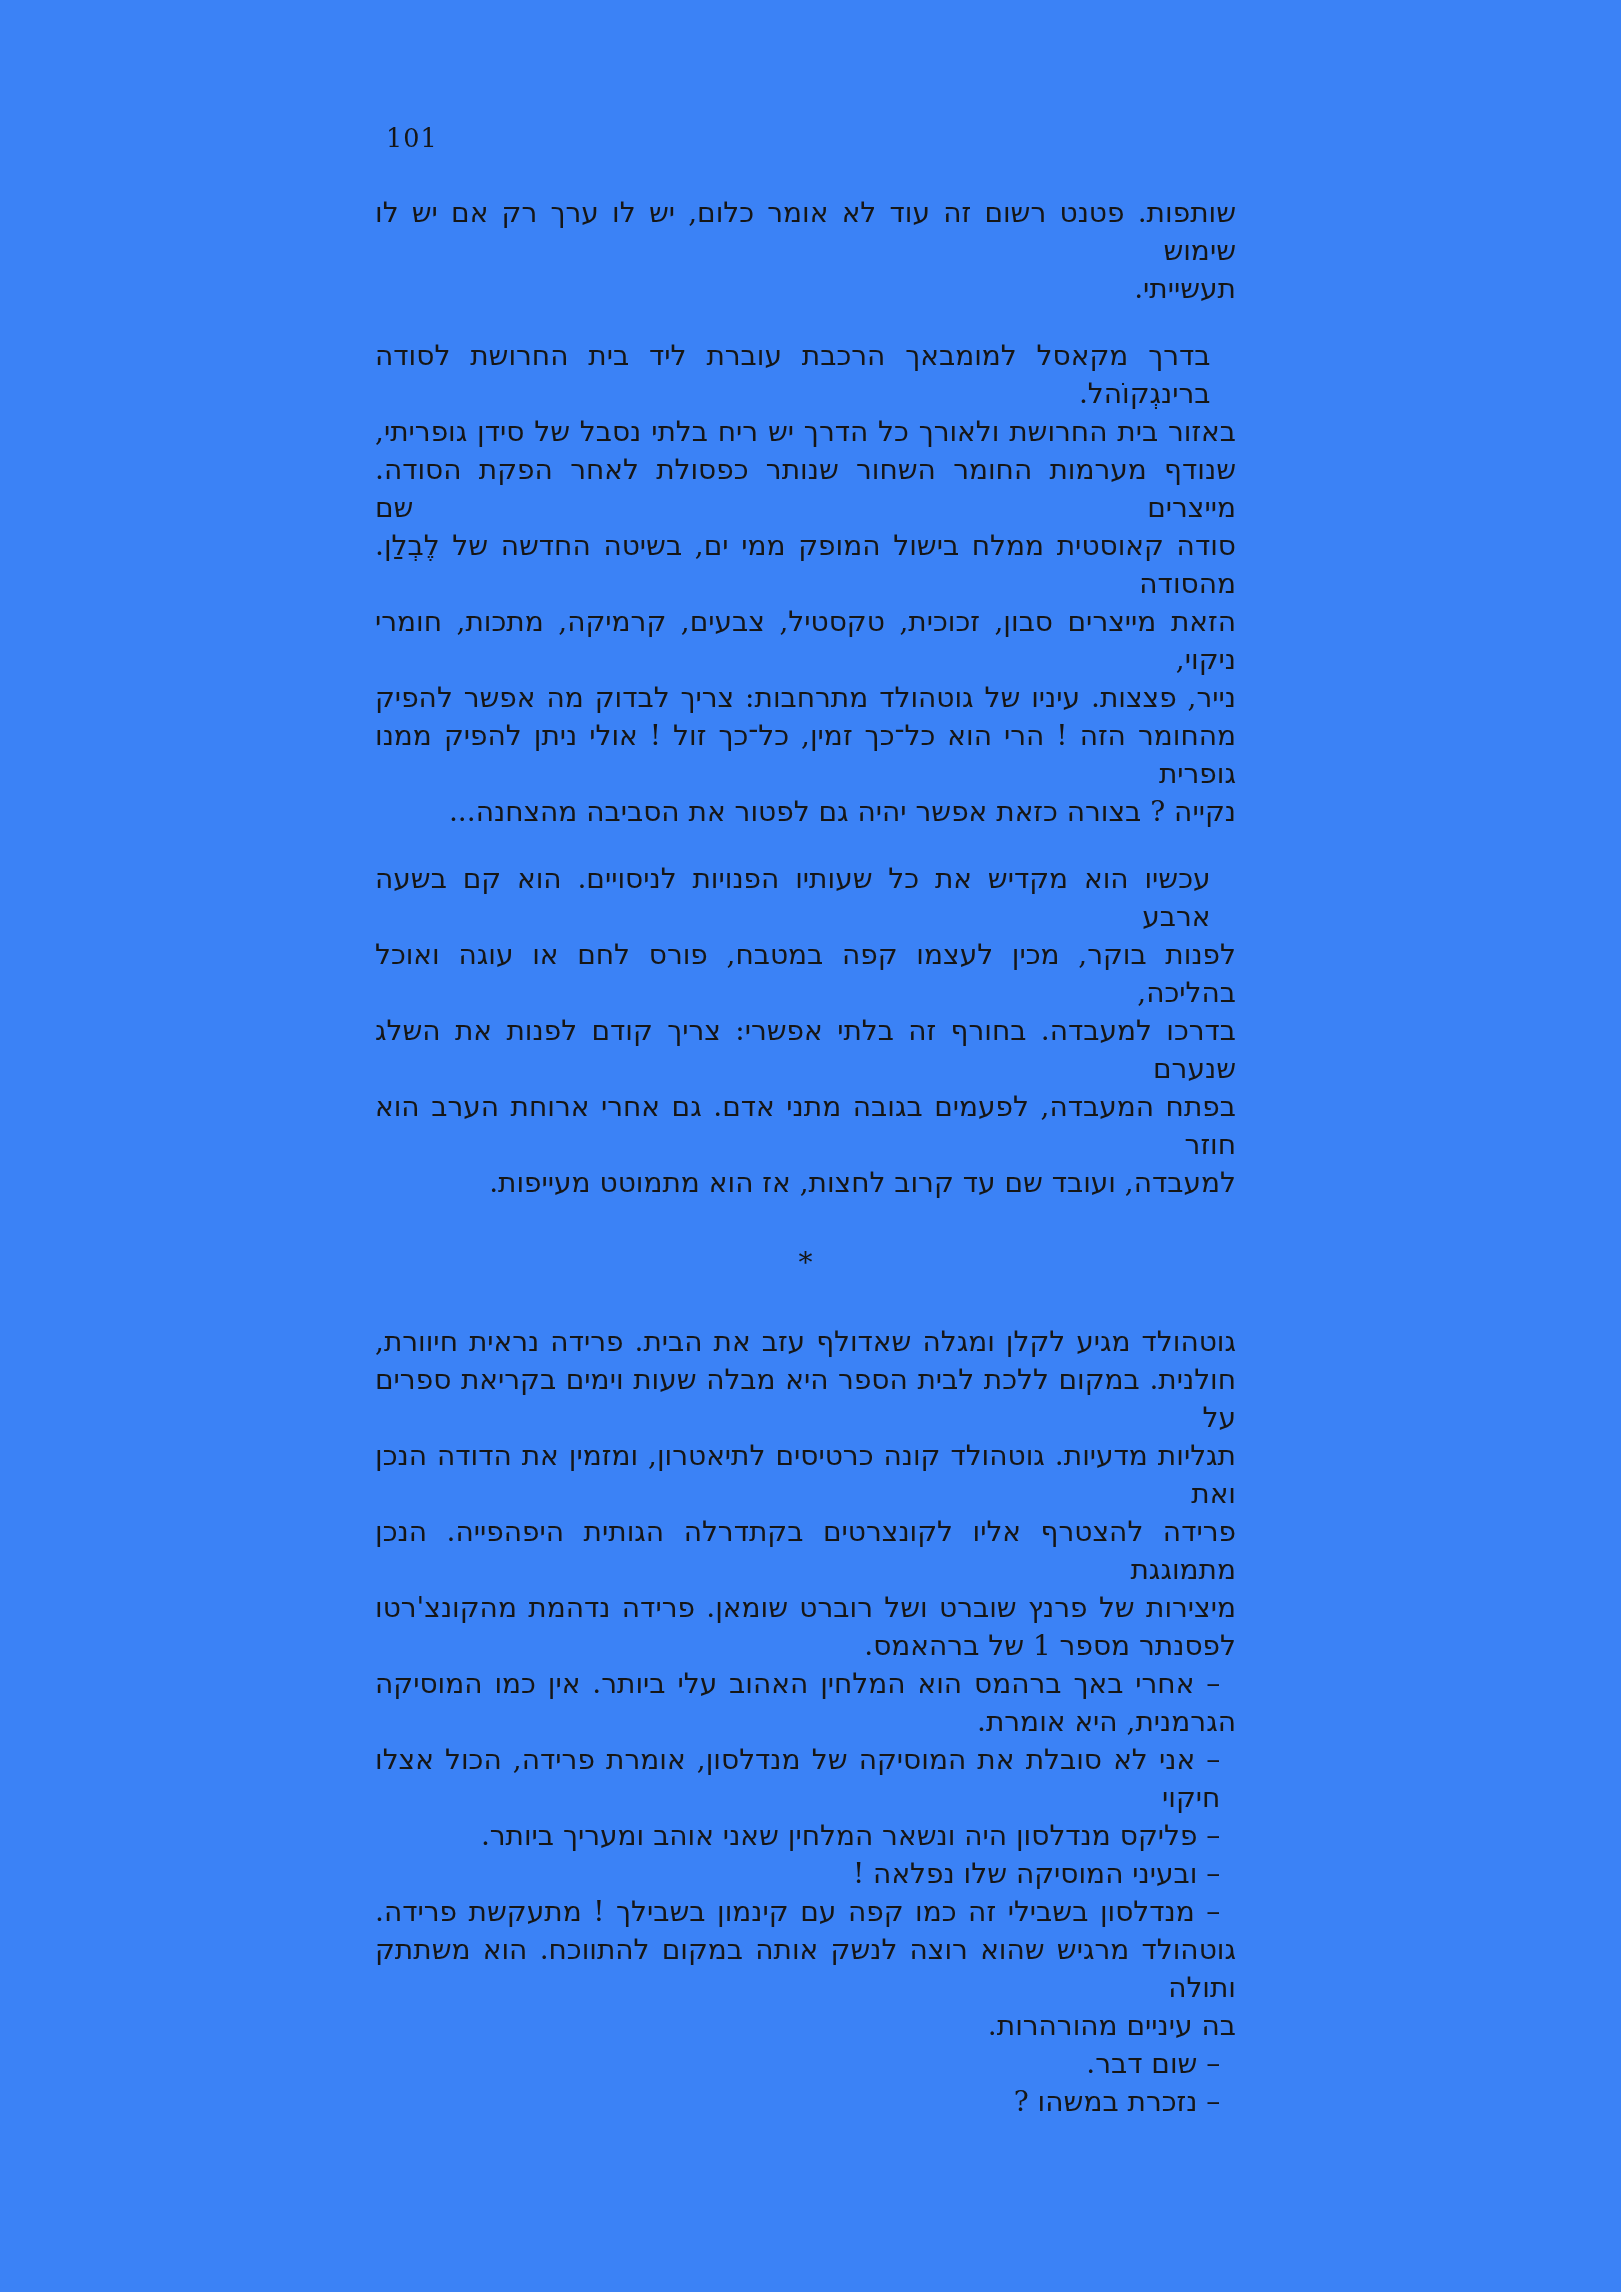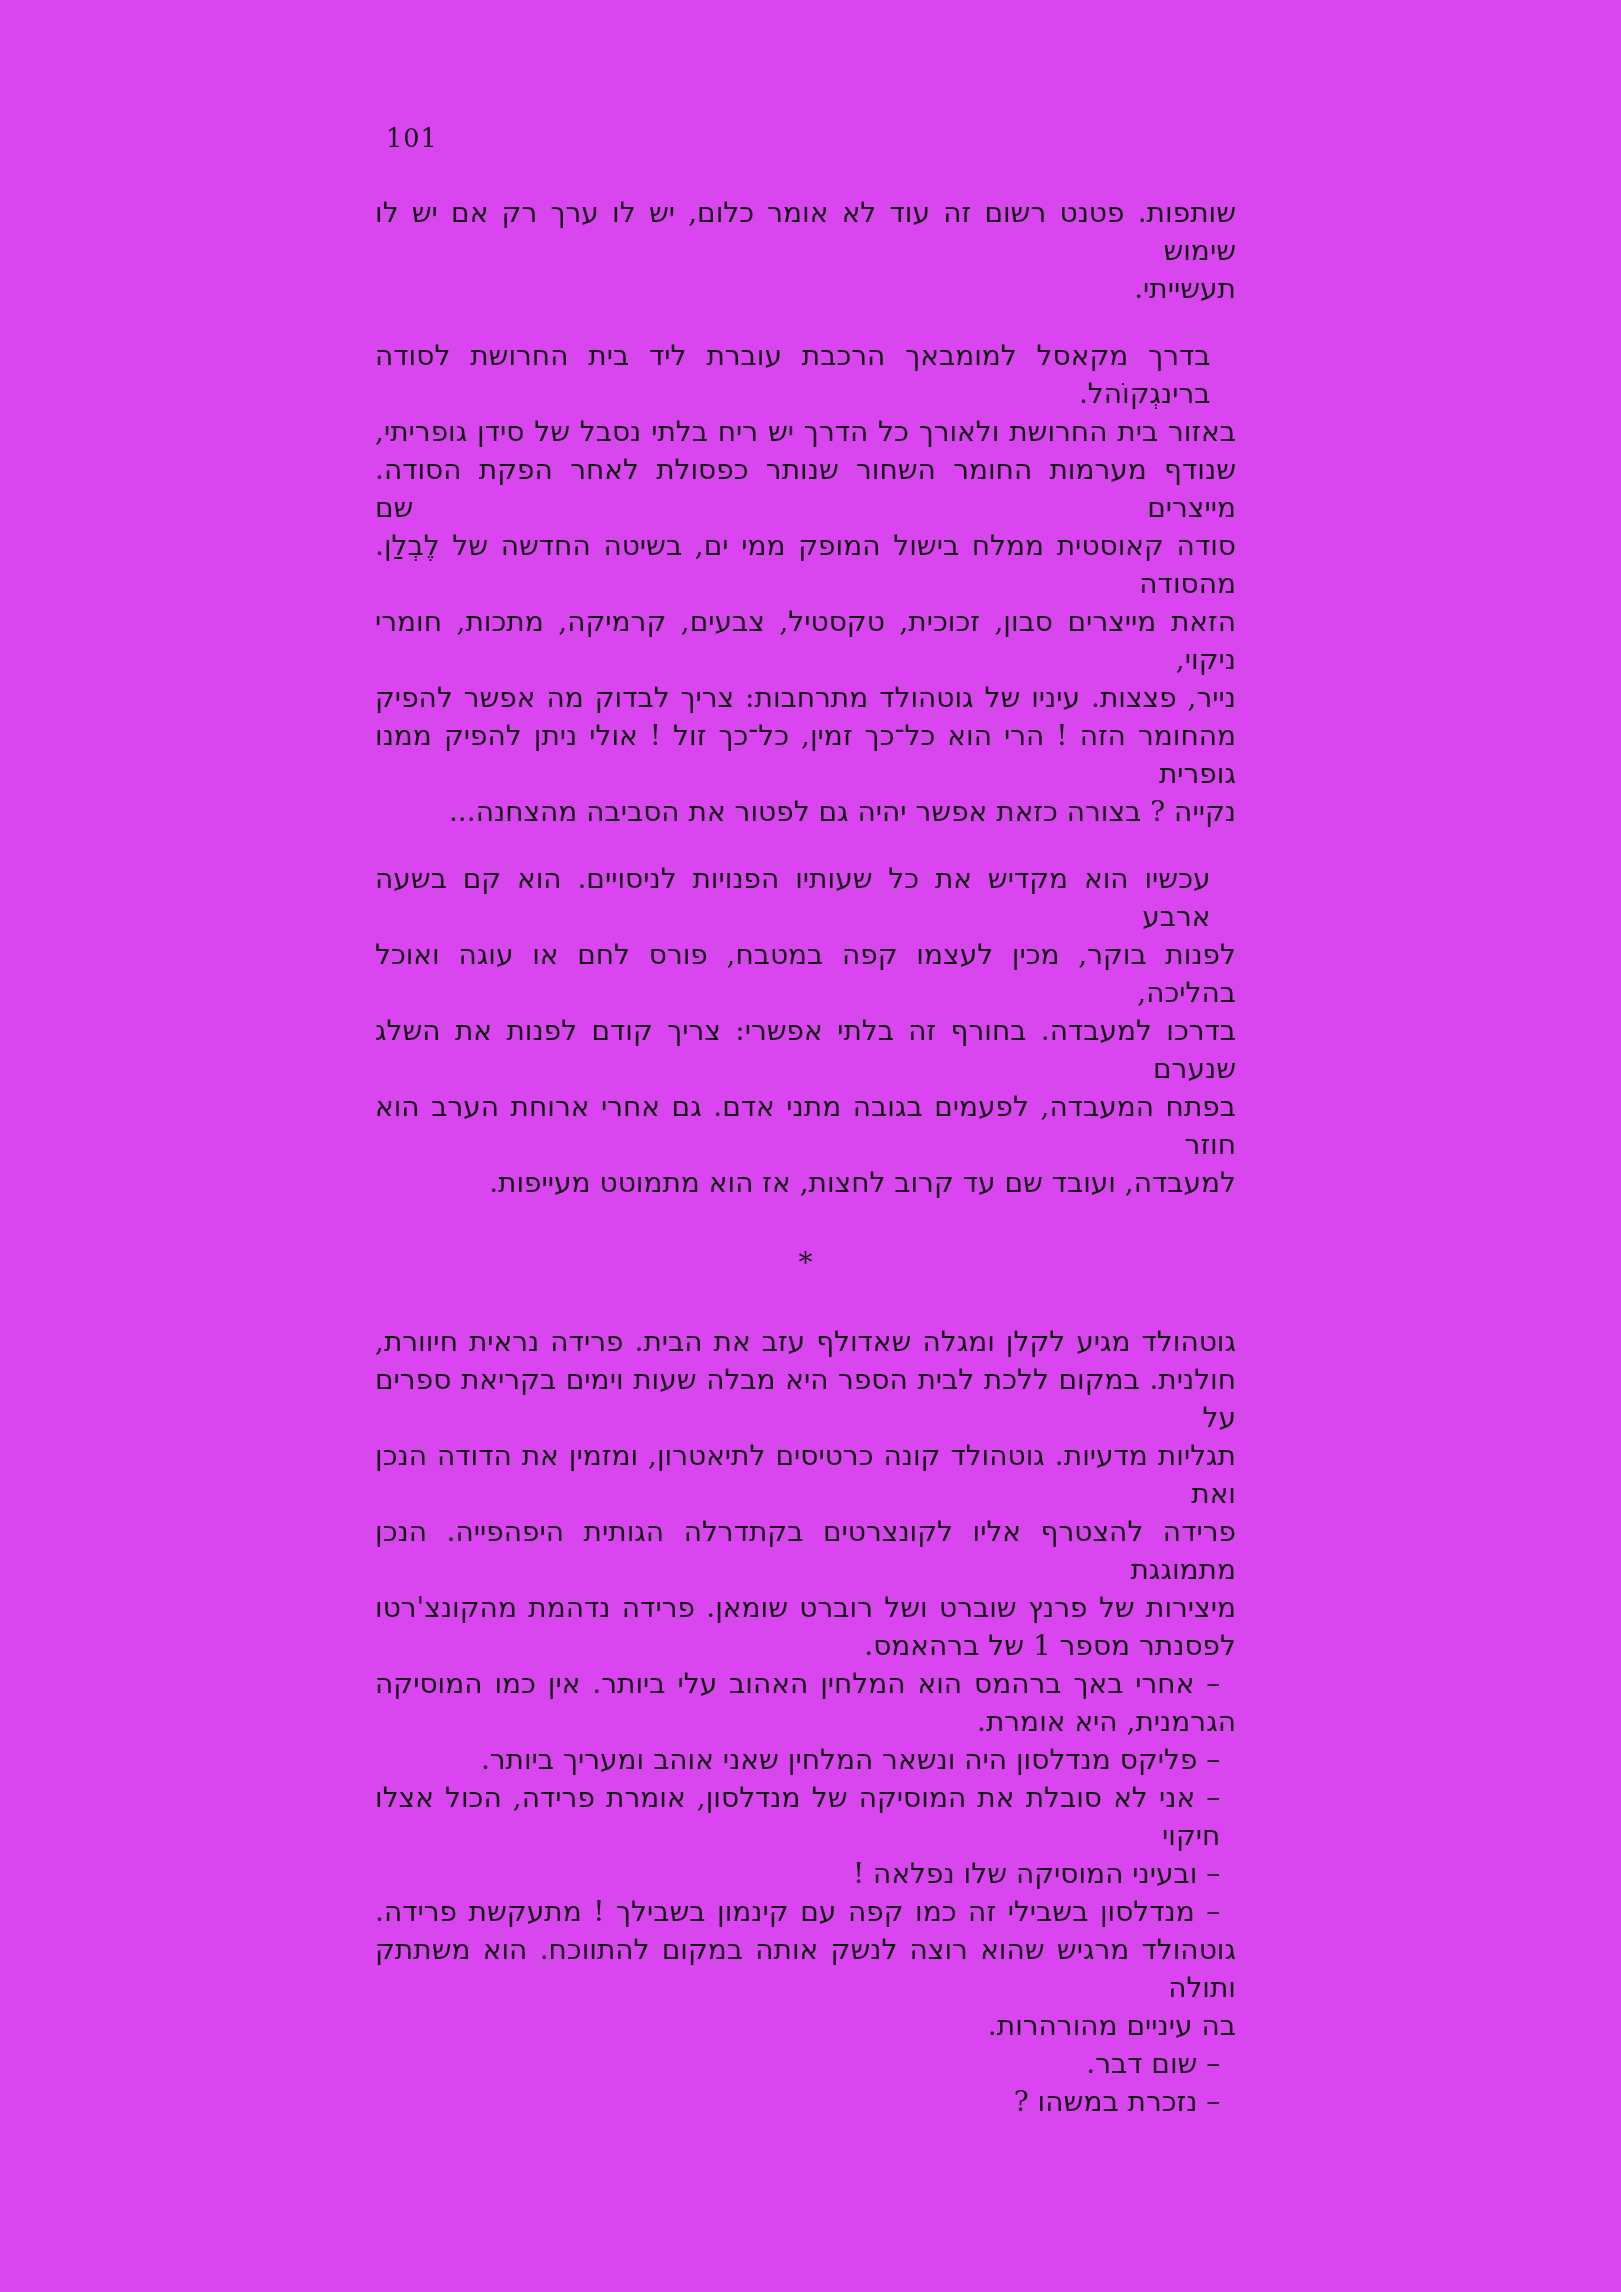--- a/index.html
+++ b/index.html
@@ -4,21 +4,21 @@
 <style>
   html, body {
     margin: 0;
     padding: 0;
     background: #ffffff;
   }
   .sheet {
     position: relative;
     width: 1621px;
     height: 2293px;
-    background: #d946ef;
+    background: #3b82f6;
     overflow: hidden;
     font-family: "DejaVu Serif", "DejaVu Sans", "Liberation Serif", serif;
     color: #161616;
   }
   .pagenum {
     position: absolute;
     left: 386px;
     top: 125px;
     font-size: 25.5px;
     line-height: 27.4px;
@@ -89,22 +89,22 @@
     <div class="sep">*</div>
 
     <div class="ln jf">גוטהולד מגיע לקלן ומגלה שאדולף עזב את הבית. פרידה נראית חיוורת,</div>
     <div class="ln jf">חולנית. במקום ללכת לבית הספר היא מבלה שעות וימים בקריאת ספרים על</div>
     <div class="ln jf">תגליות מדעיות. גוטהולד קונה כרטיסים לתיאטרון, ומזמין את הדודה הנכן ואת</div>
     <div class="ln jf">פרידה להצטרף אליו לקונצרטים בקתדרלה הגותית היפהפייה.  הנכן מתמוגגת</div>
     <div class="ln jf">מיצירות של פרנץ שוברט ושל רוברט שומאן. פרידה נדהמת מהקונצ'רטו</div>
     <div class="ln last">לפסנתר מספר 1 של ברהאמס.</div>
     <div class="ln jf ind-d">– אחרי באך ברהמס הוא המלחין האהוב עלי ביותר. אין כמו המוסיקה</div>
     <div class="ln last">הגרמנית, היא אומרת.</div>
+    <div class="ln jf ind-d">– אני לא סובלת את המוסיקה של מנדלסון, אומרת פרידה, הכול אצלו חיקוי</div>
     <div class="ln last ind-d">– פליקס מנדלסון היה ונשאר המלחין שאני אוהב ומעריך ביותר.</div>
-    <div class="ln jf ind-d">– אני לא סובלת את המוסיקה של מנדלסון, אומרת פרידה, הכול אצלו חיקוי</div>
     <div class="ln last ind-d">– ובעיני המוסיקה שלו נפלאה !</div>
     <div class="ln jf ind-d">– מנדלסון בשבילי זה כמו קפה עם קינמון בשבילך ! מתעקשת פרידה.</div>
     <div class="ln jf">גוטהולד מרגיש שהוא רוצה לנשק אותה במקום להתווכח. הוא משתתק ותולה</div>
     <div class="ln last">בה עיניים מהורהרות.</div>
     <div class="ln last ind-d">– שום דבר.</div>
     <div class="ln last ind-d">– נזכרת במשהו ?</div>
   </div>
 
 </div>
 

